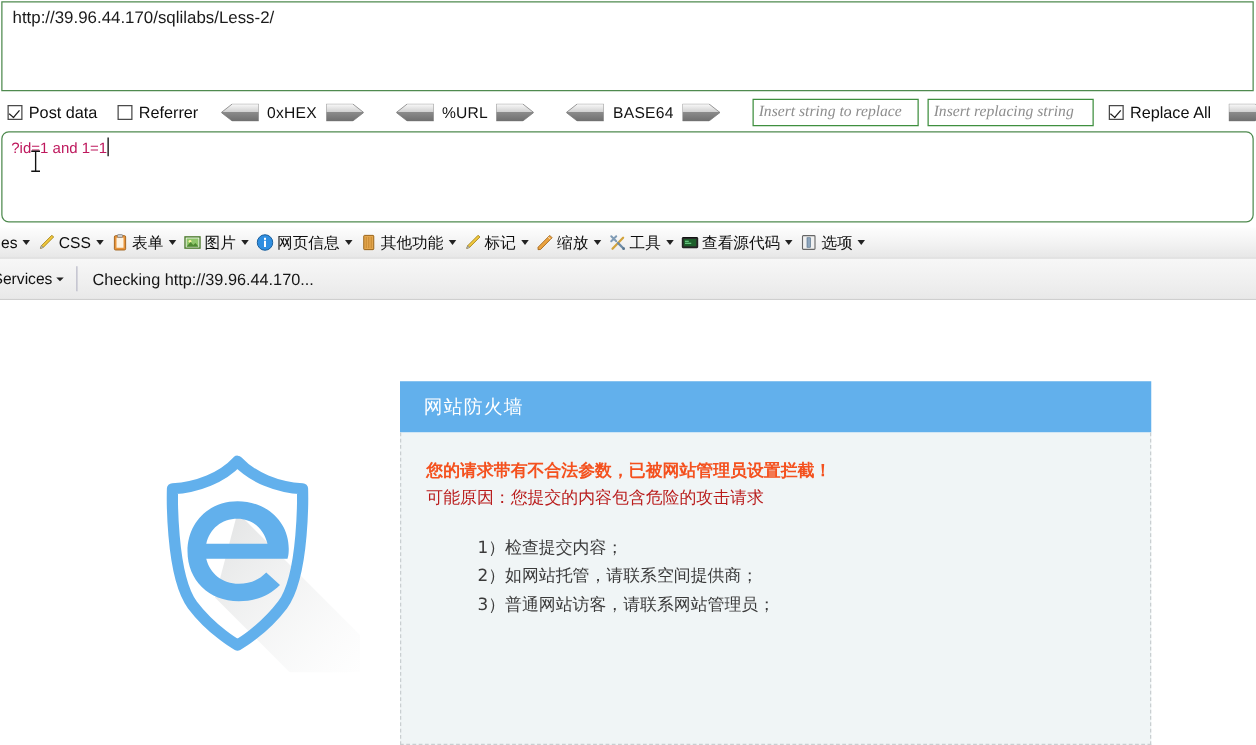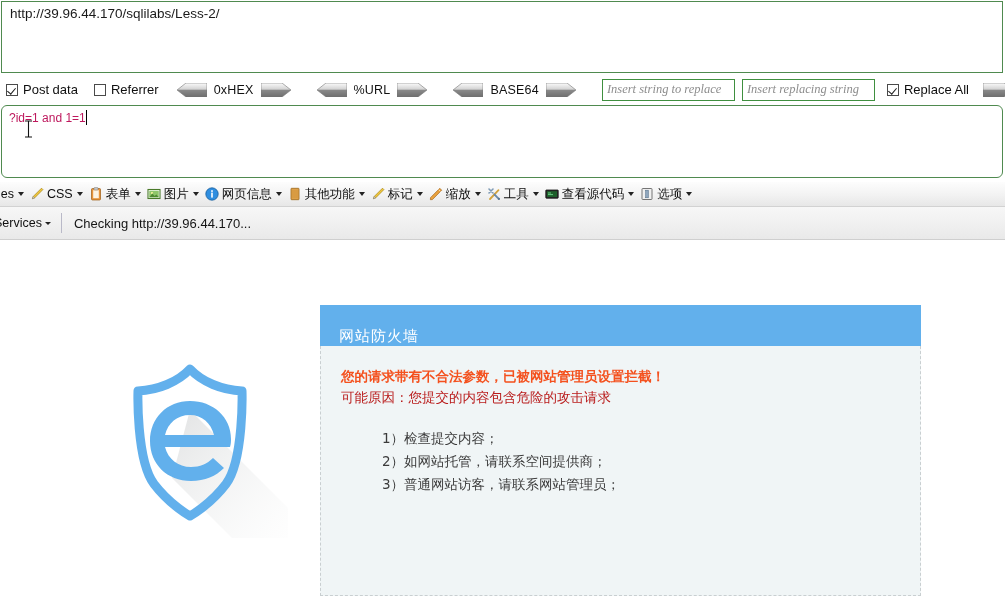--- a/index.html
+++ b/index.html
@@ -243,21 +243,21 @@
     position: absolute;
     left: 320px;
     top: 305px;
     width: 601px;
     height: 291px;
   }
   .panel-head {
     height: 41px;
     background: #62b0ec;
     display: flex;
-    align-items: flex-end;
+    align-items: center;
   }
   .panel-head .ptitle {
     color: #ffffff;
     font-size: 15px;
     margin-left: 19px;
     letter-spacing: 1px;
     font-family: "DejaVu Sans", "Liberation Sans", sans-serif;
   }
   .panel-body {
     height: 250px;

